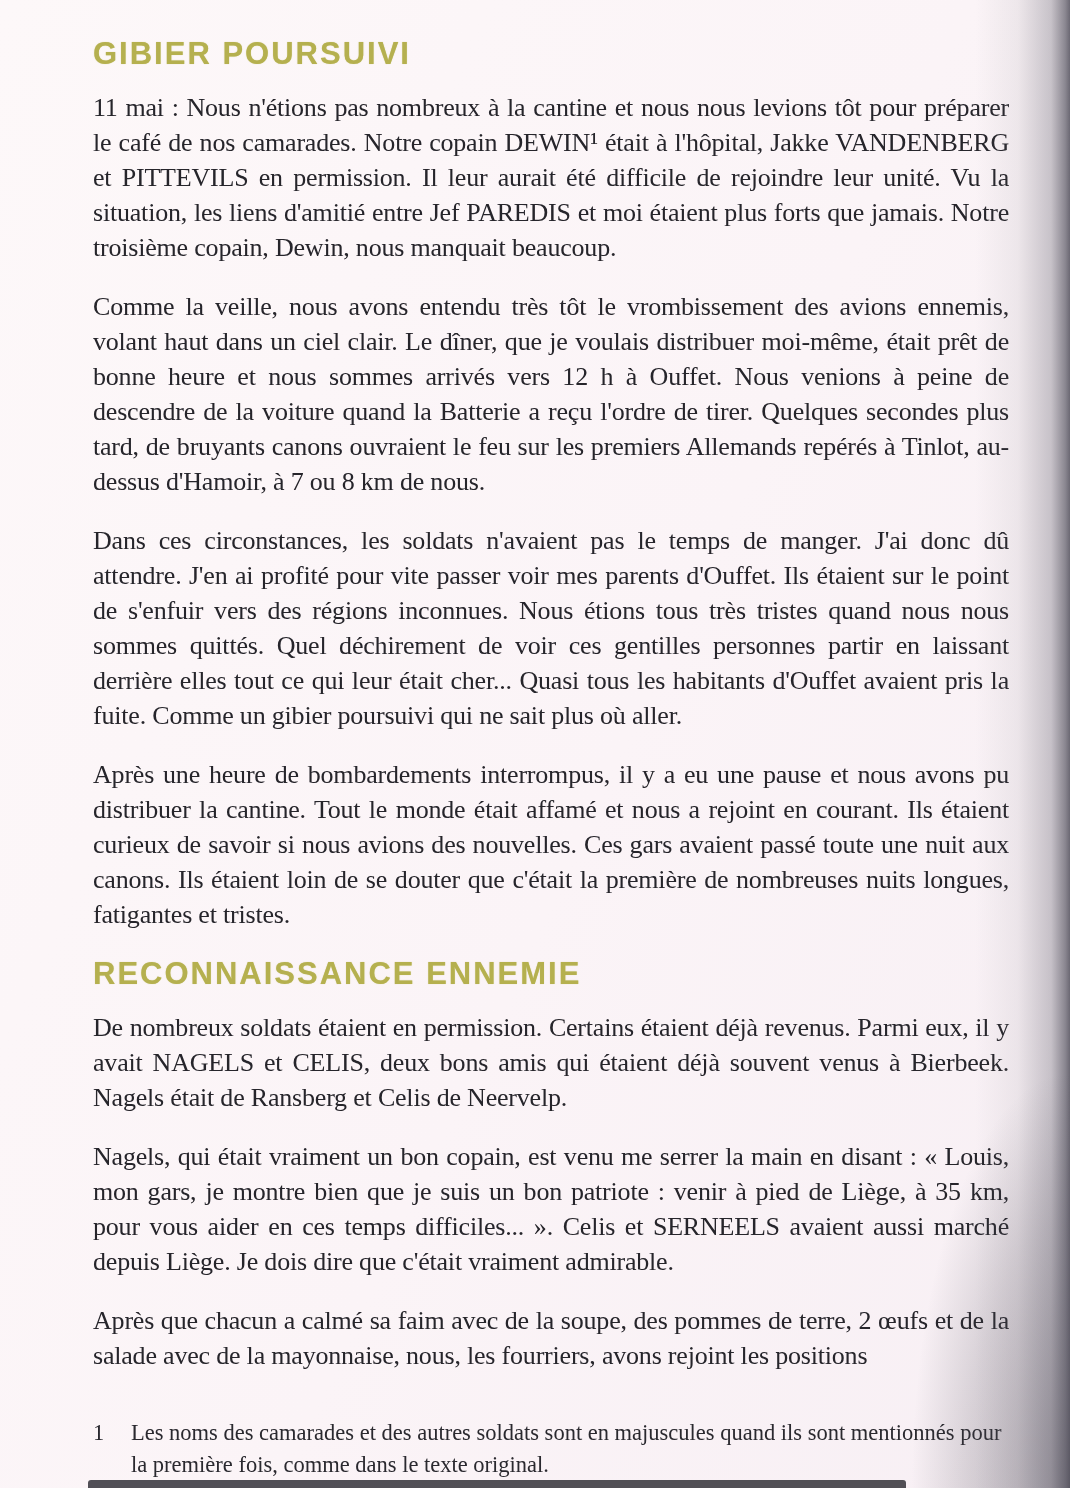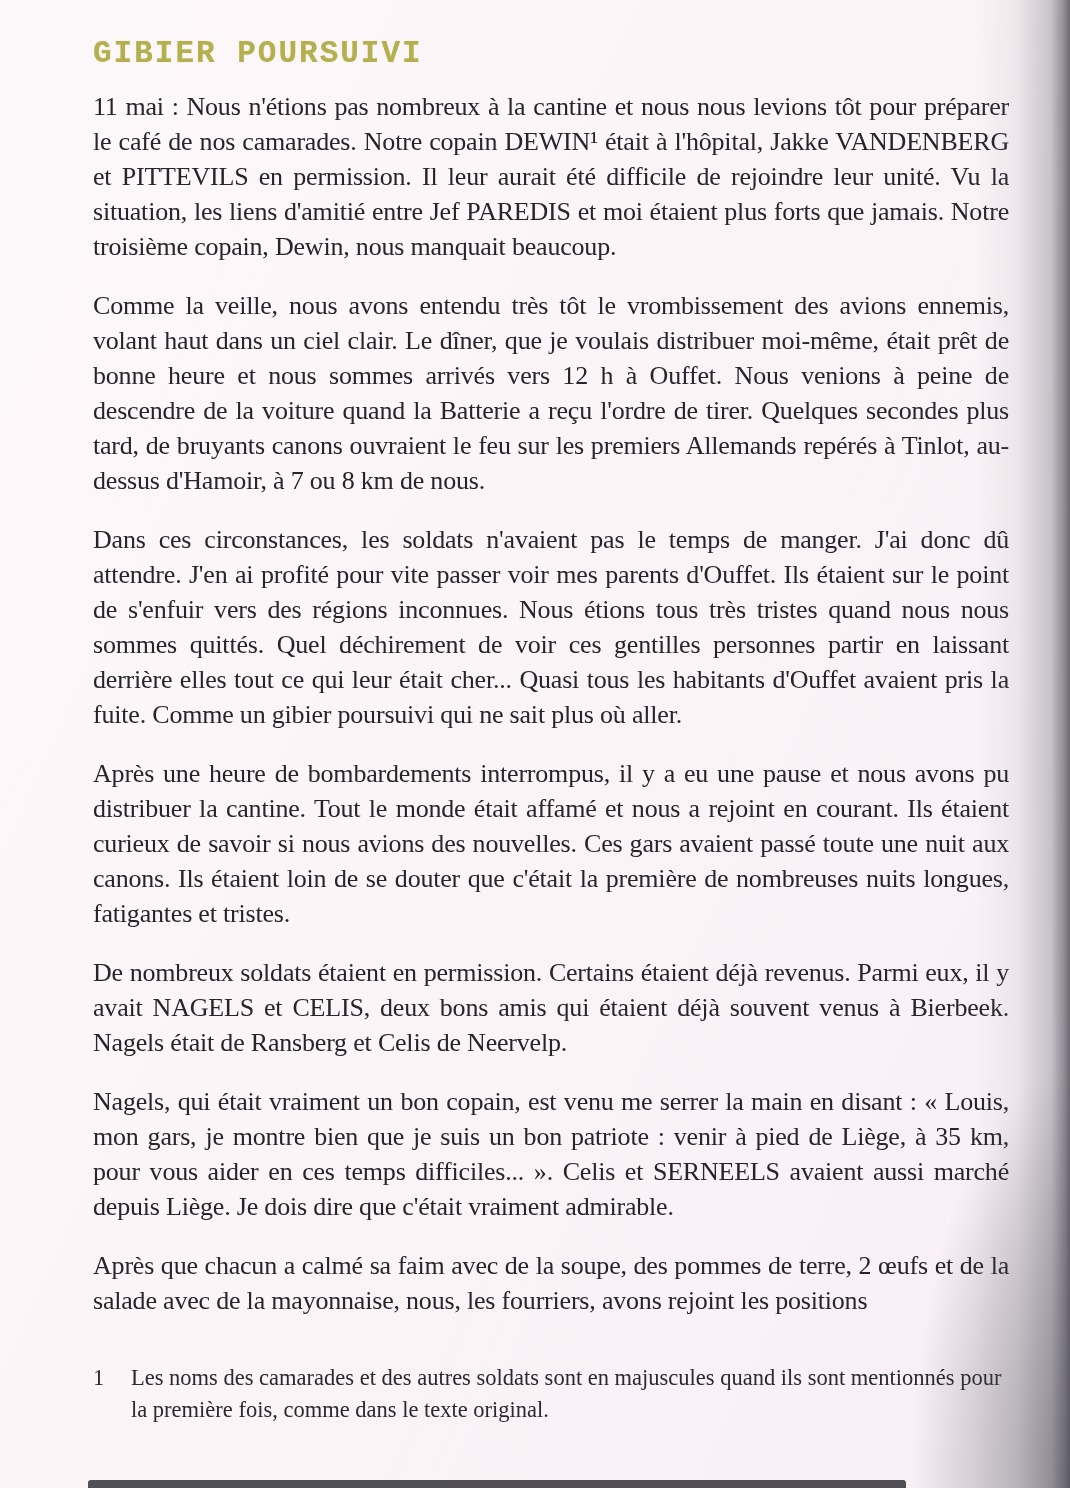--- a/index.html
+++ b/index.html
@@ -36,21 +36,21 @@
   }
   .content{
     position:absolute;
     left:93px;
     top:36px;
     width:916px;
     color:#232227;
   }
   h2.section-heading{
     margin:0 0 18px 0;
-    font-family:Liberation Mono, monospace;
+    font-family:Liberation Sans, sans-serif;
     font-weight:bold;
     font-size:31px;
     letter-spacing:2px;
     color:#b5b04f;
     text-shadow:0 0 1px rgba(181,176,79,0.6), 1px 1px 0 rgba(255,255,255,0.25);
   }
   .sec2{margin-top:46px;}
   p.body-par{
     margin:0 0 24px 0;
     font-size:26px;
@@ -77,20 +77,21 @@
 
   <div class="content">
 
     <h2 class="section-heading">GIBIER POURSUIVI</h2>
 
     <p class="body-par">11 mai : Nous n'étions pas nombreux à la cantine et nous nous levions tôt pour préparer le café de nos camarades. Notre copain DEWIN¹ était à l'hôpital, Jakke VANDENBERG et PITTEVILS en permission. Il leur aurait été difficile de rejoindre leur unité. Vu la situation, les liens d'amitié entre Jef PAREDIS et moi étaient plus forts que jamais. Notre troisième copain, Dewin, nous manquait beaucoup.</p>
     <p class="body-par">Comme la veille, nous avons entendu très tôt le vrombissement des avions ennemis, volant haut dans un ciel clair. Le dîner, que je voulais distribuer moi-même, était prêt de bonne heure et nous sommes arrivés vers 12 h à Ouffet. Nous venions à peine de descendre de la voiture quand la Batterie a reçu l'ordre de tirer. Quelques secondes plus tard, de bruyants canons ouvraient le feu sur les premiers Allemands repérés à Tinlot, au-dessus d'Hamoir, à 7 ou 8 km de nous.</p>
     <p class="body-par">Dans ces circonstances, les soldats n'avaient pas le temps de manger. J'ai donc dû attendre. J'en ai profité pour vite passer voir mes parents d'Ouffet. Ils étaient sur le point de s'enfuir vers des régions inconnues. Nous étions tous très tristes quand nous nous sommes quittés. Quel déchirement de voir ces gentilles personnes partir en laissant derrière elles tout ce qui leur était cher... Quasi tous les habitants d'Ouffet avaient pris la fuite. Comme un gibier poursuivi qui ne sait plus où aller.</p>
     <p class="body-par">Après une heure de bombardements interrompus, il y a eu une pause et nous avons pu distribuer la cantine. Tout le monde était affamé et nous a rejoint en courant. Ils étaient curieux de savoir si nous avions des nouvelles. Ces gars avaient passé toute une nuit aux canons. Ils étaient loin de se douter que c'était la première de nombreuses nuits longues, fatigantes et tristes.</p>
 
+    <h2 class="section-heading sec2">RECONNAISSANCE ENNEMIE</h2>
 
     <p class="body-par">De nombreux soldats étaient en permission. Certains étaient déjà revenus. Parmi eux, il y avait NAGELS et CELIS, deux bons amis qui étaient déjà souvent venus à Bierbeek. Nagels était de Ransberg et Celis de Neervelp.</p>
     <p class="body-par">Nagels, qui était vraiment un bon copain, est venu me serrer la main en disant : « Louis, mon gars, je montre bien que je suis un bon patriote : venir à pied de Liège, à 35 km, pour vous aider en ces temps difficiles... ». Celis et SERNEELS avaient aussi marché depuis Liège. Je dois dire que c'était vraiment admirable.</p>
     <p class="body-par">Après que chacun a calmé sa faim avec de la soupe, des pommes de terre, 2 œufs et de la salade avec de la mayonnaise, nous, les fourriers, avons rejoint les positions</p>
 
     <div class="footnote">
       <span class="fn-num">1</span>
       <span class="fn-text">Les noms des camarades et des autres soldats sont en majuscules quand ils sont mentionnés pour la première fois, comme dans le texte original.</span>
     </div>
 

